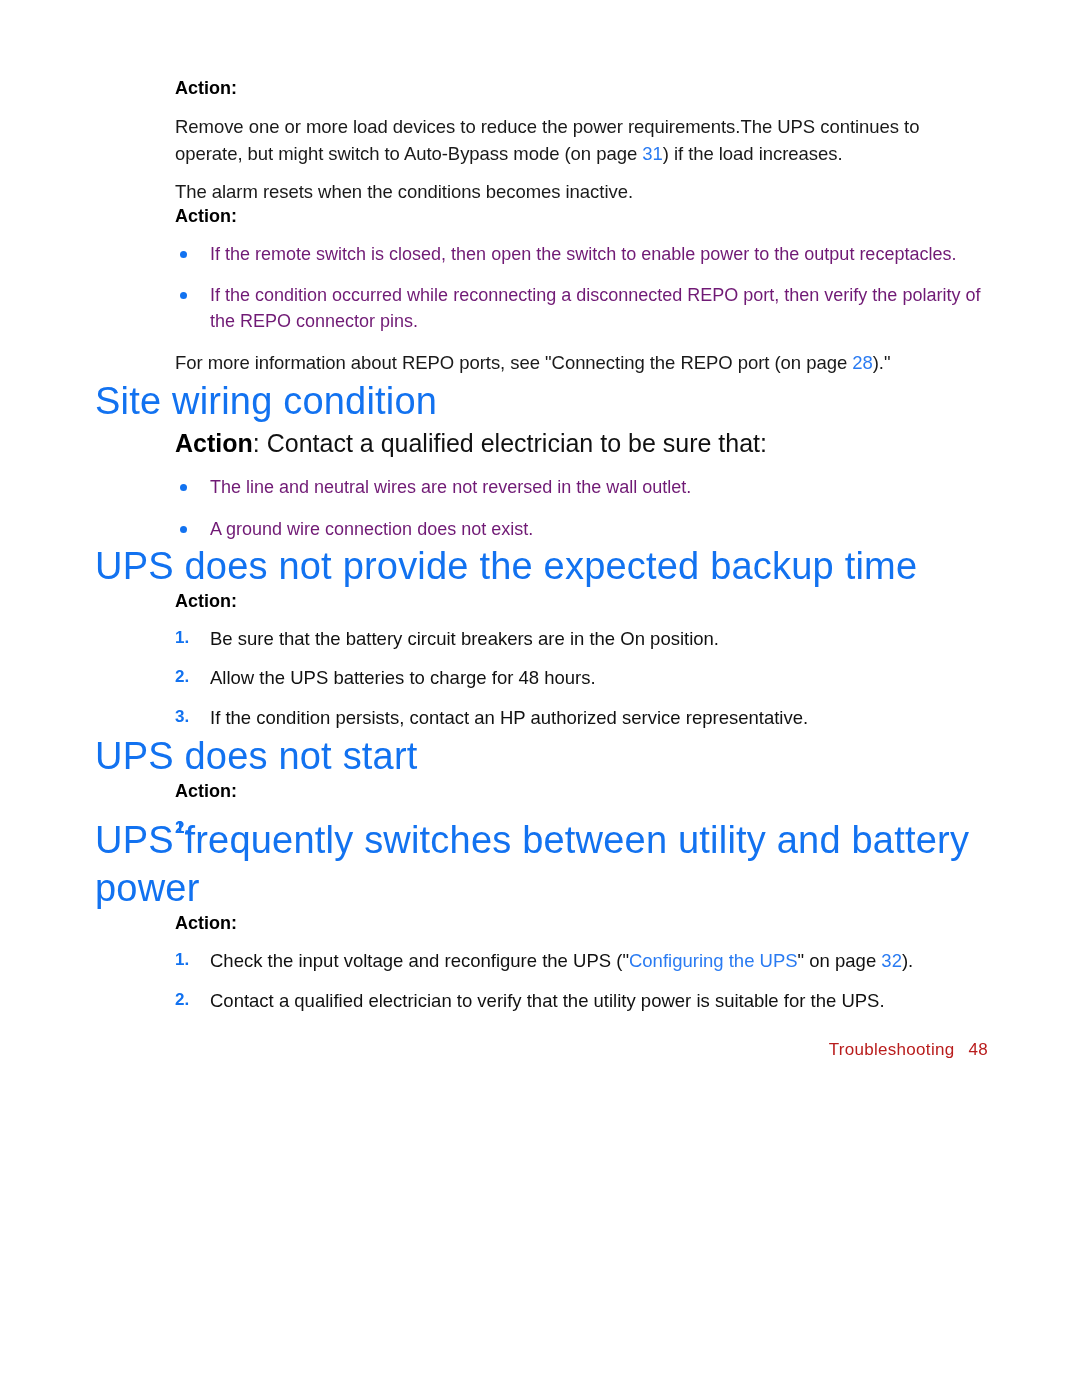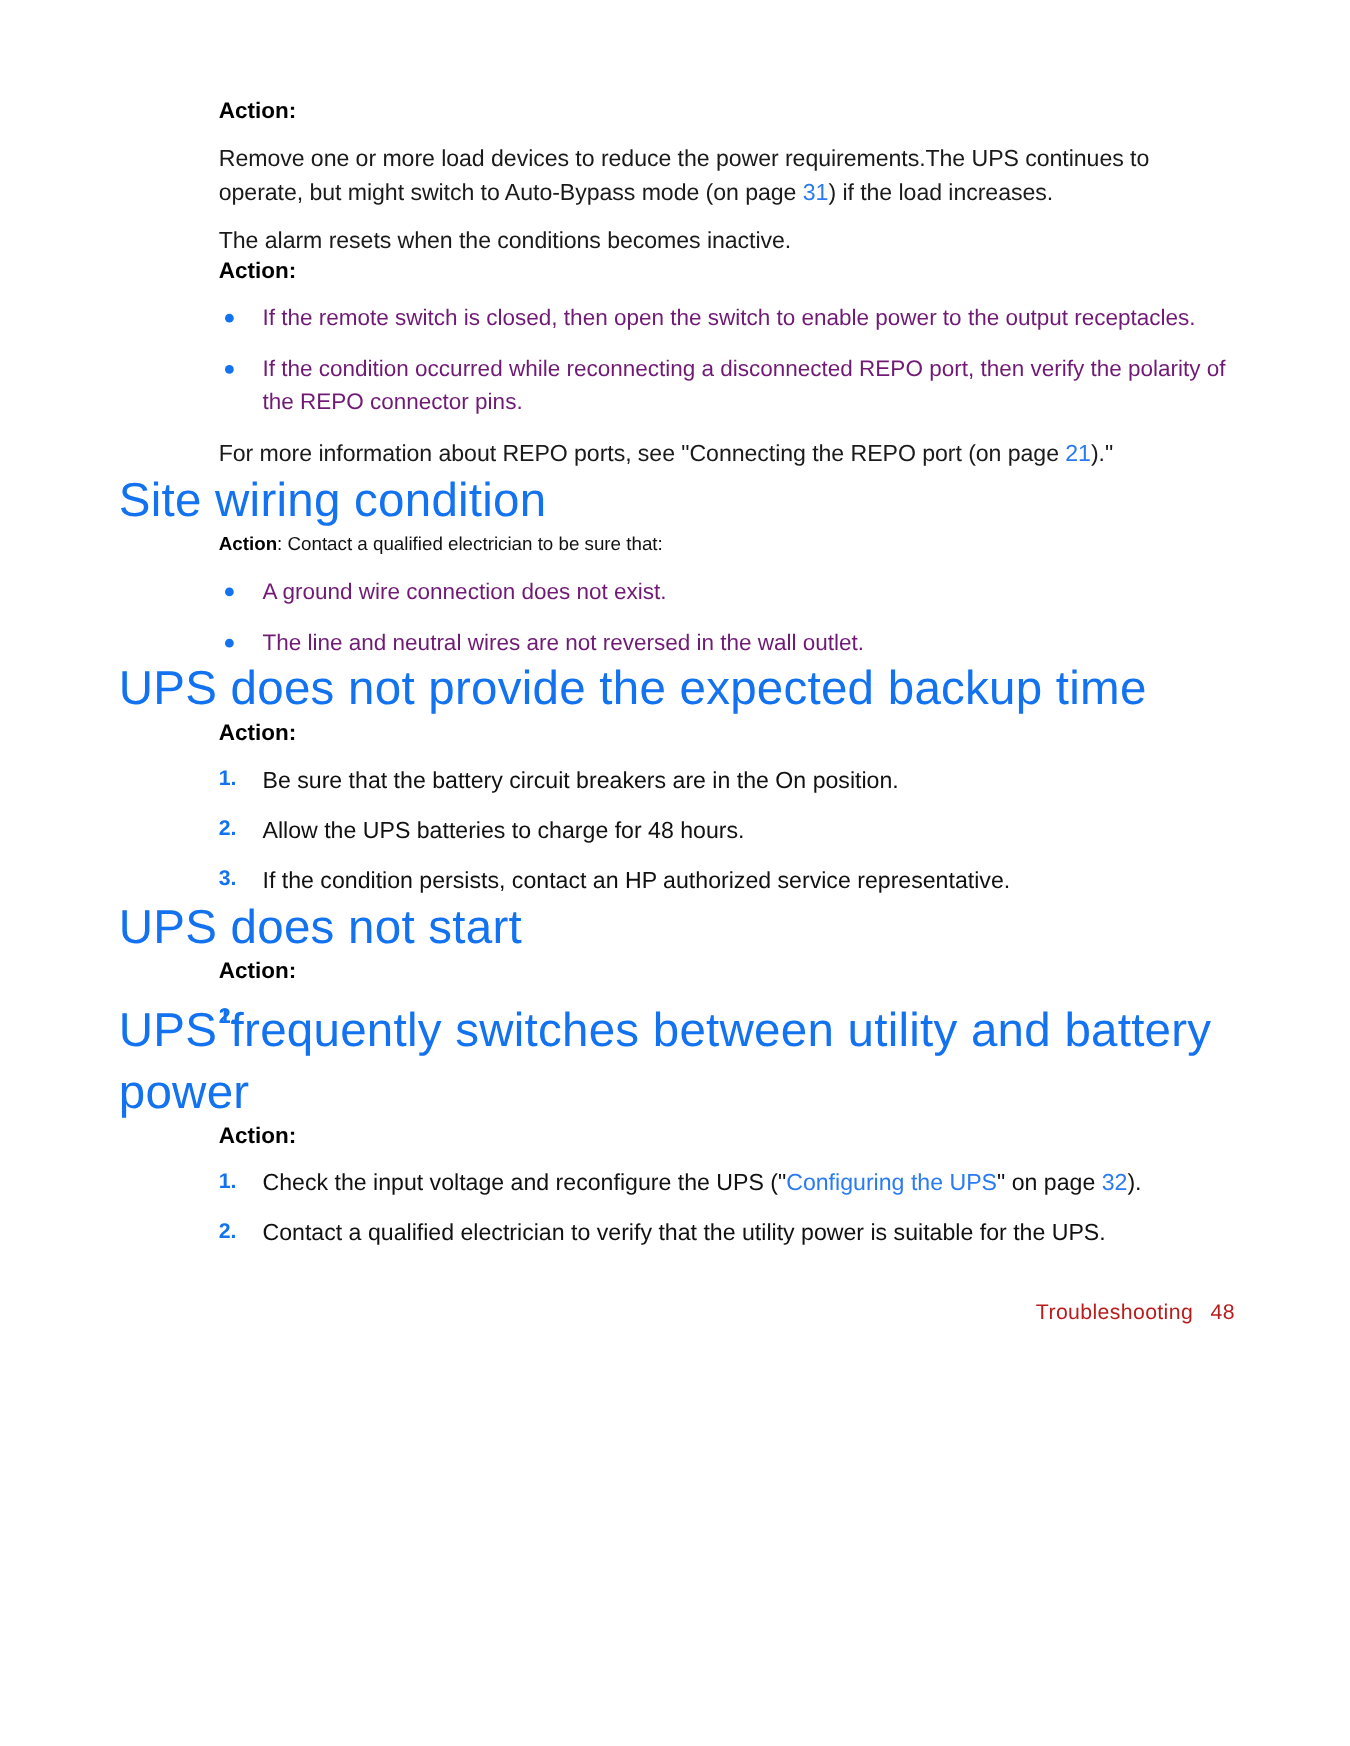--- a/index.html
+++ b/index.html
@@ -53,21 +53,21 @@
     color: #1a1a1a;
     letter-spacing: -0.05px;
   }
   p.para:last-child { margin-bottom: 0; }
 
   .action-label {
     font-weight: bold;
     color: #000;
   }
   .action-line {
-    font-size: 15px;
+    font-size: 25px;
     line-height: 1.45;
     margin: 0 0 13px 0;
     color: #111;
   }
   .action-only {
     font-weight: bold;
     font-size: 18px;
     margin: 0 0 14px 0;
     color: #000;
   }
@@ -156,29 +156,29 @@
     <p class="para"><span>Remove one or more load devices to reduce the power requirements.The UPS continues to operate, but might switch to Auto-Bypass mode (on page </span><span class="pagenum">31</span><span>) if the load increases.</span></p>
     <p class="para">The alarm resets when the conditions becomes inactive.</p>
   </div>
 
   <div class="body-indent">
     <p class="action-only">Action:</p>
     <ul class="bullets">
       <li><span class="dot"></span><span>If the remote switch is closed, then open the switch to enable power to the output receptacles.</span></li>
       <li><span class="dot"></span><span>If the condition occurred while reconnecting a disconnected REPO port, then verify the polarity of the REPO connector pins.</span></li>
     </ul>
-    <p class="para" style="margin-top:15px;"><span>For more information about REPO ports, see "Connecting the REPO port (on page </span><span class="pagenum">21</span><span>)."</span></p>
+    <p class="para" style="margin-top:15px;"><span>For more information about REPO ports, see "Connecting the REPO port (on page </span><span class="pagenum">28</span><span>)."</span></p>
   </div>
 
   <h1 class="section-heading h-site">Site wiring condition</h1>
   <div class="body-indent">
     <p class="action-line"><span class="action-label">Action</span><span>: Contact a qualified electrician to be sure that:</span></p>
     <ul class="bullets">
+      <li><span class="dot"></span><span>The line and neutral wires are not reversed in the wall outlet.</span></li>
       <li><span class="dot"></span><span>A ground wire connection does not exist.</span></li>
-      <li><span class="dot"></span><span>The line and neutral wires are not reversed in the wall outlet.</span></li>
     </ul>
   </div>
 
   <h1 class="section-heading h-backup">UPS does not provide the expected backup time</h1>
   <div class="body-indent">
     <p class="action-only">Action:</p>
     <ol class="numbers">
       <li><span class="num">1.</span><span>Be sure that the battery circuit breakers are in the On position.</span></li>
       <li><span class="num">2.</span><span>Allow the UPS batteries to charge for 48 hours.</span></li>
       <li><span class="num">3.</span><span>If the condition persists, contact an HP authorized service representative.</span></li>

